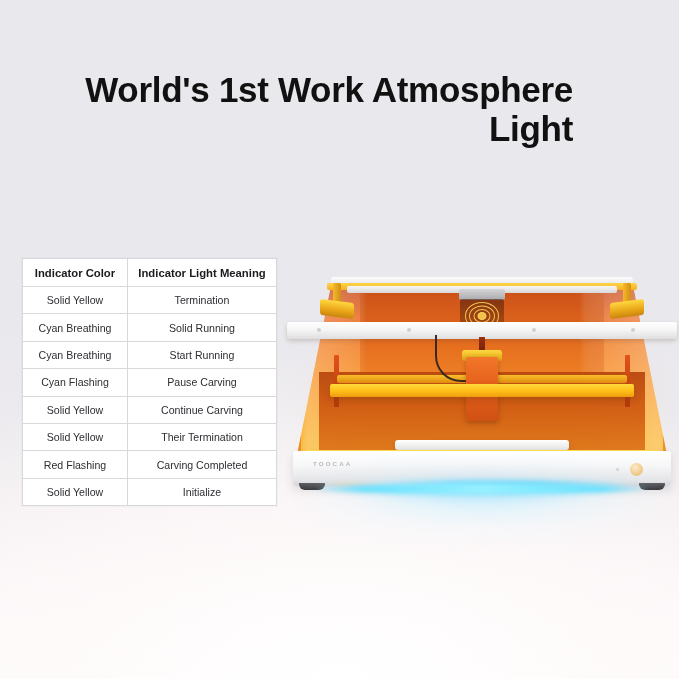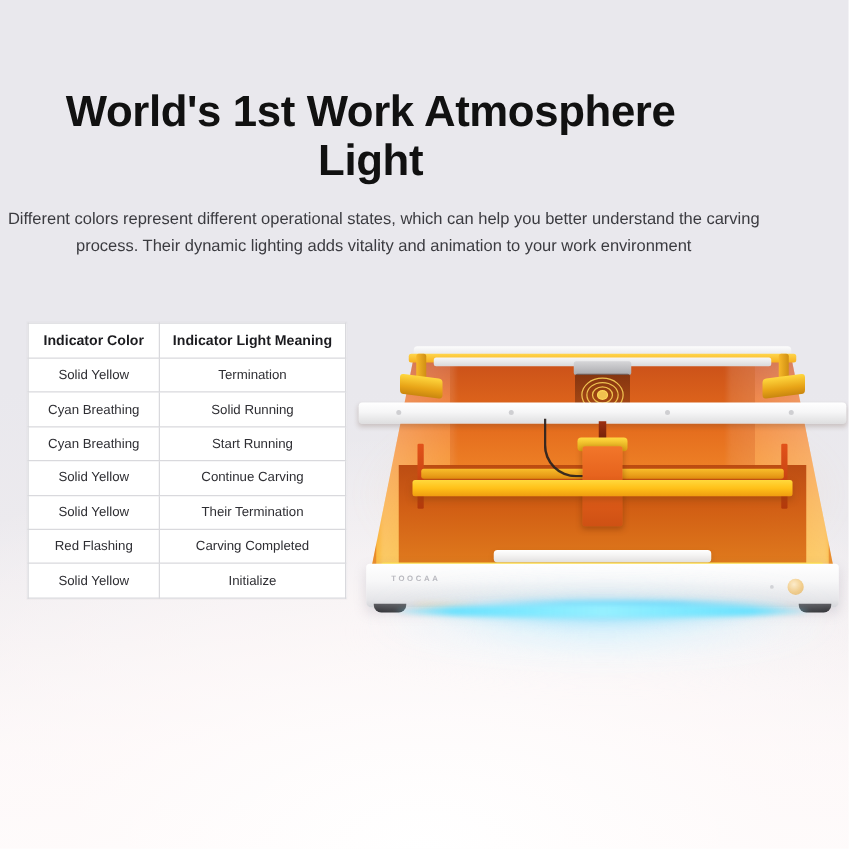--- a/index.html
+++ b/index.html
@@ -23,21 +23,21 @@
       radial-gradient(120% 70% at 50% 100%, rgba(255,255,255,0.98) 0%, rgba(255,250,250,0.7) 35%, rgba(255,255,255,0) 70%),
       linear-gradient(180deg, #e9e8ed 0%, #e9e8ed 46%, #eceaee 62%, #f4f0f2 76%, #fbf7f8 88%, #fdfbfb 100%);
   }
 
   
   .header {
     position: absolute;
     left: 0;
     top: 0;
     width: 593px;
-    text-align: center;
+    text-align: right;
   }
   .title {
     margin: 0;
     padding: 70px 20px 0 20px;
     font-family: "Liberation Sans", sans-serif;
     font-size: 35px;
     font-weight: bold;
     letter-spacing: -0.3px;
     color: #111111;
     line-height: 1.12;
@@ -502,21 +502,20 @@
     border-radius: 50%;
   }
 </style>
 </head>
 <body>
 
 <div id="page">
 
   <div class="header">
     <h1 class="title">World's 1st Work Atmosphere Light</h1>
-    <p class="subtitle">Different colors represent different operational states, which can help you better understand the carving process. Their dynamic lighting adds vitality and animation to your work environment</p>
   </div>
 
   <div class="table-wrap">
     <table class="indicator-table">
       <colgroup>
           <col class="c1">
           <col class="c2">
         </colgroup>
       <thead>
         <tr>
@@ -529,20 +528,24 @@
           <td class="color">Solid Yellow</td>
           <td class="meaning">Termination</td>
         </tr>
         <tr>
           <td class="color">Cyan Breathing</td>
           <td class="meaning">Solid Running</td>
         </tr>
         <tr>
           <td class="color">Cyan Breathing</td>
           <td class="meaning">Start Running</td>
+        </tr>
+        <tr>
+          <td class="color">Cyan Flashing</td>
+          <td class="meaning">Pause Carving</td>
         </tr>
         <tr>
           <td class="color">Solid Yellow</td>
           <td class="meaning">Continue Carving</td>
         </tr>
         <tr>
           <td class="color">Solid Yellow</td>
           <td class="meaning">Their Termination</td>
         </tr>
         <tr>

